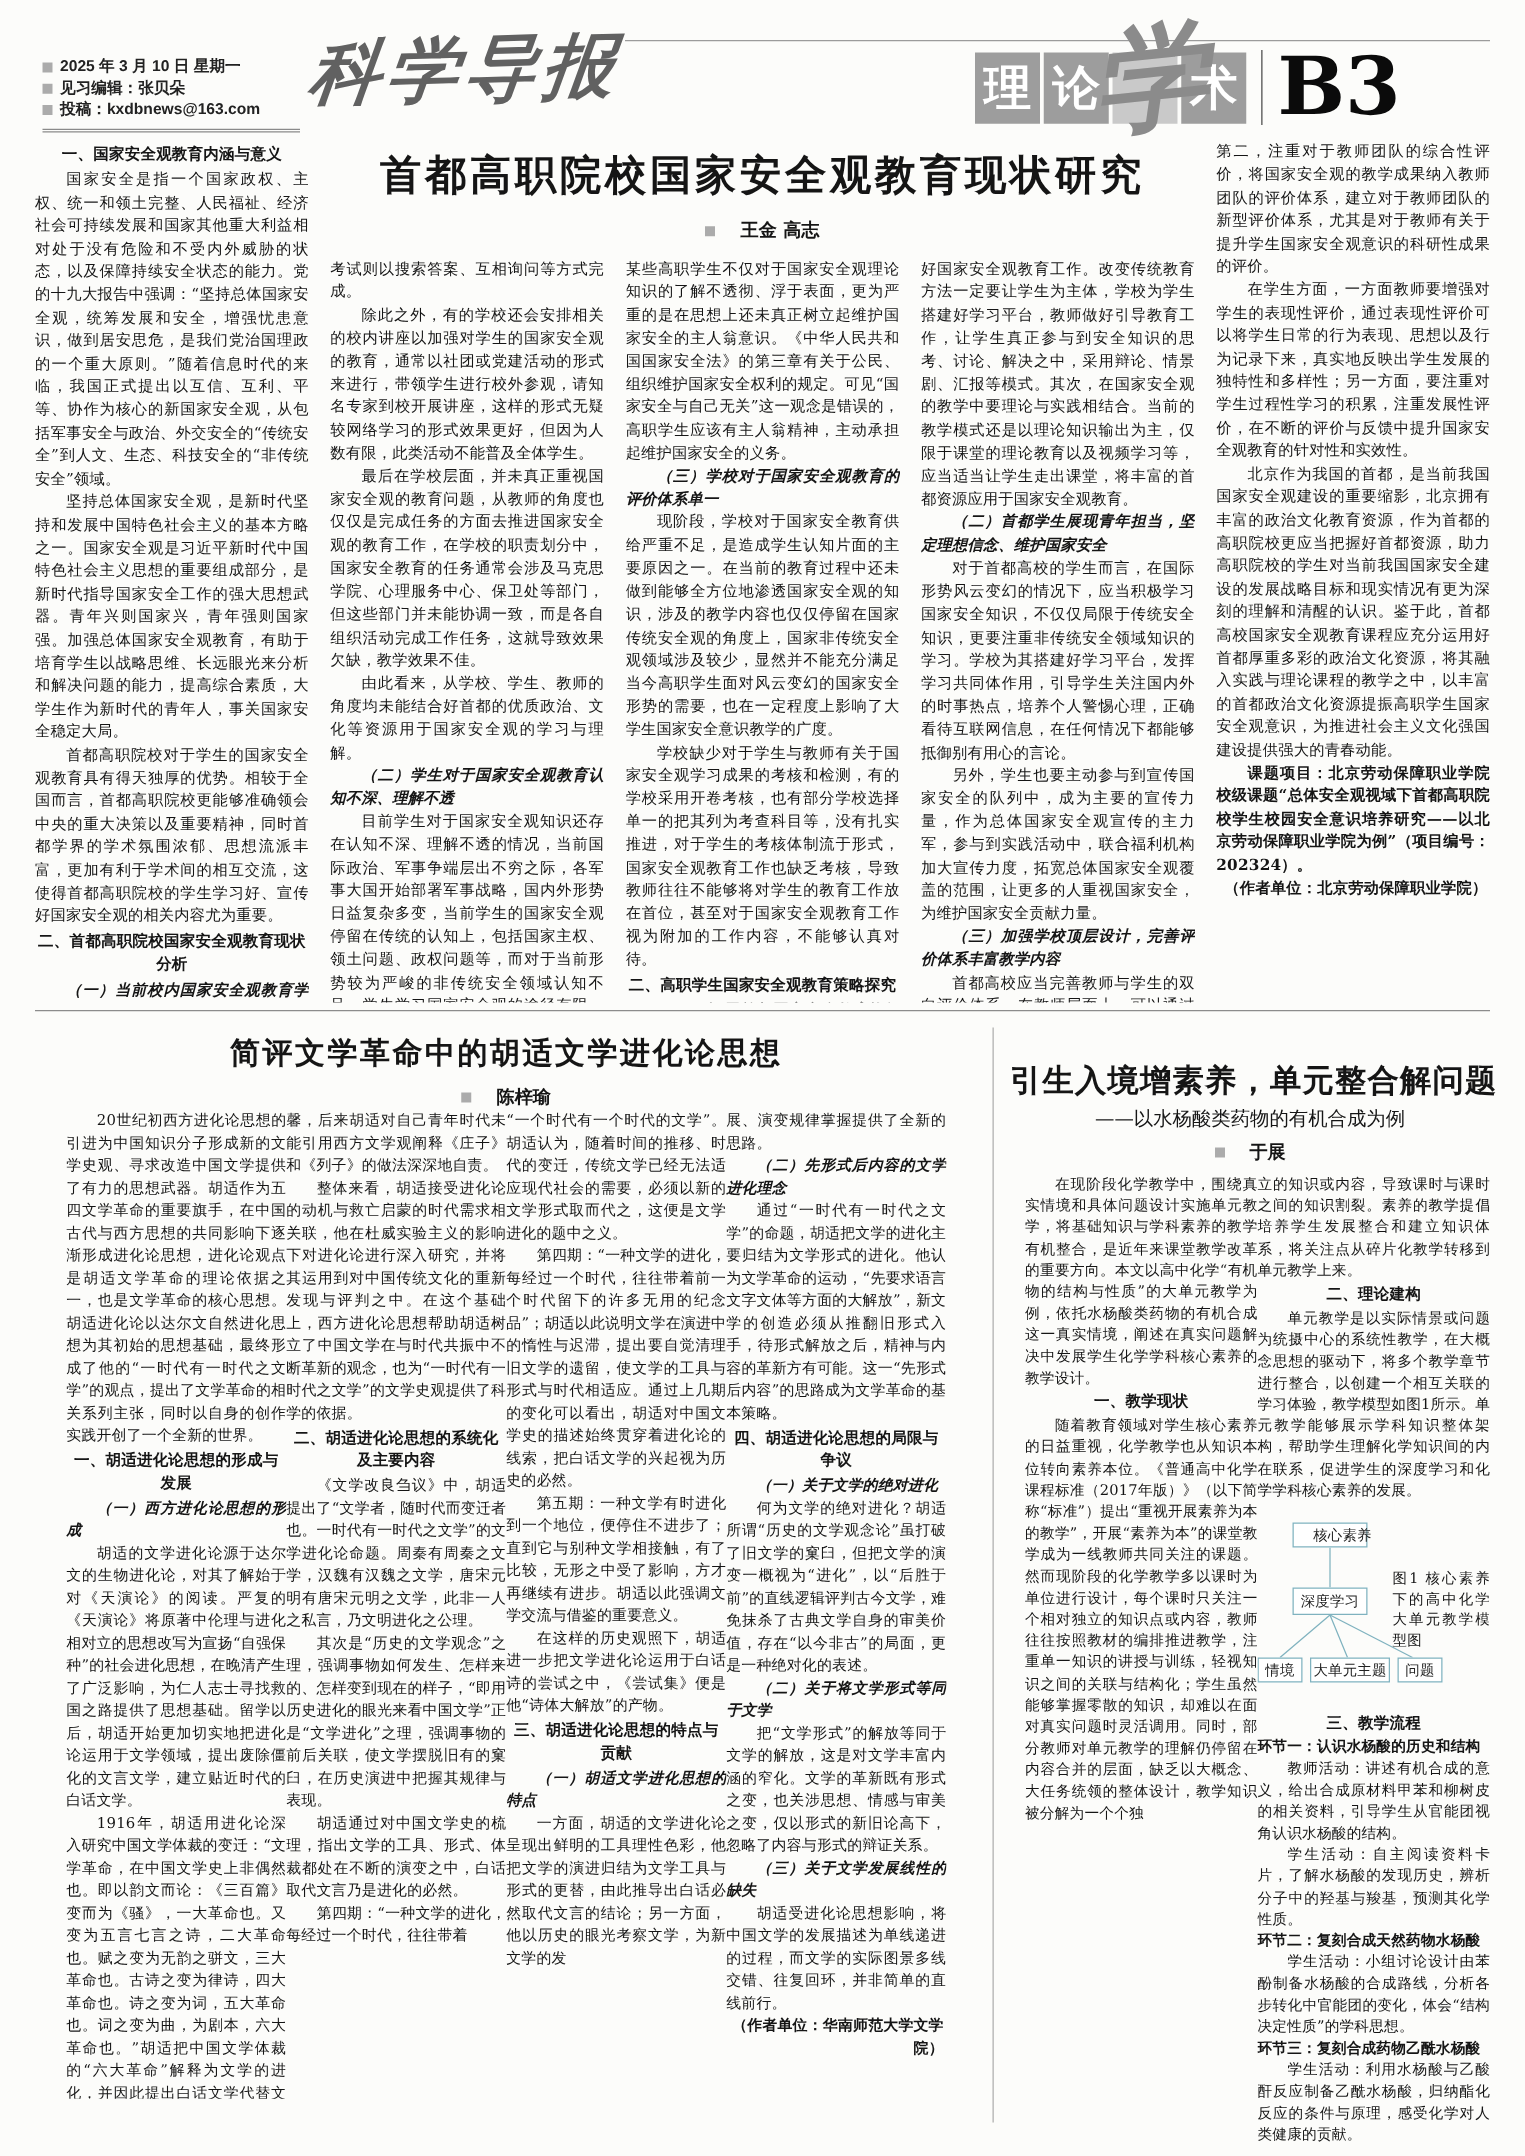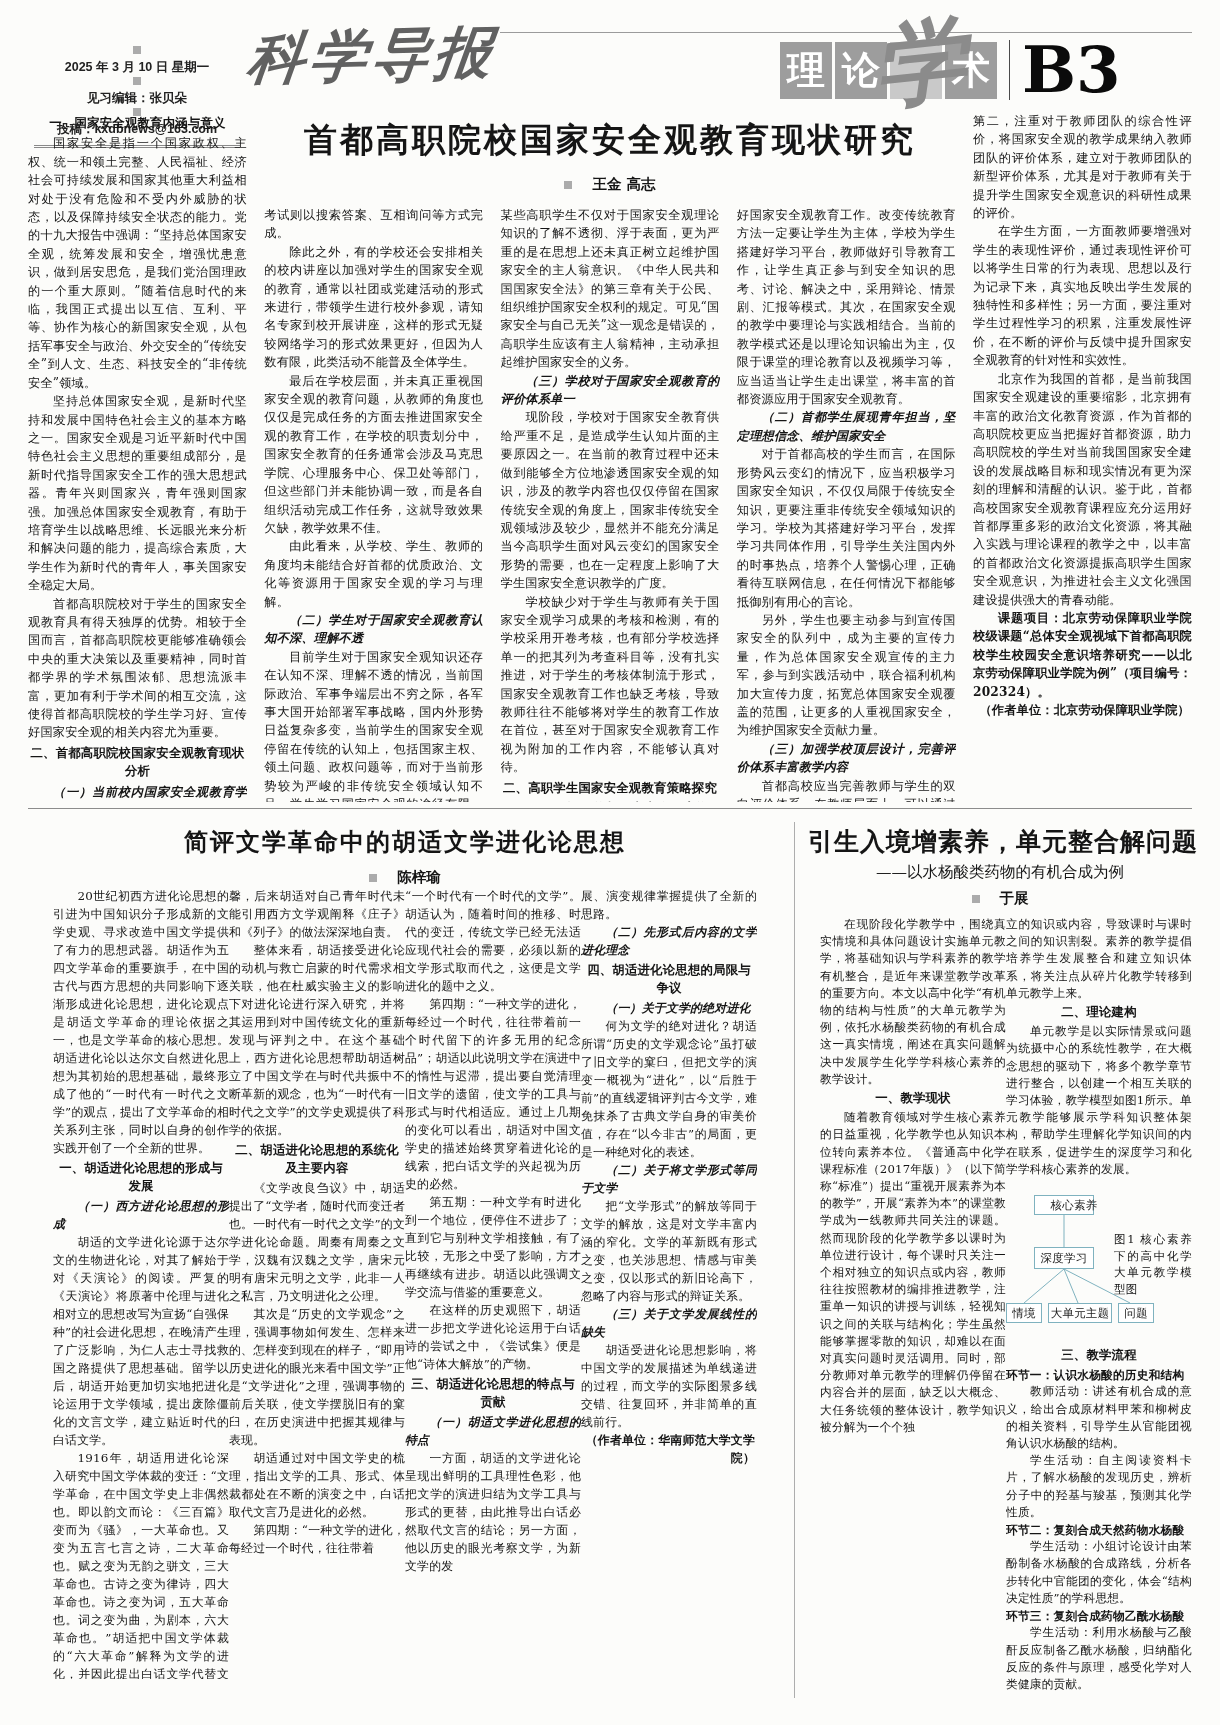--- a/index.html
+++ b/index.html
@@ -2,21 +2,21 @@
 <html><head>
 <meta charset="utf-8">
 <style>
   html,body{margin:0;padding:0;background:#dddcd8;}
   .page{position:relative;width:1220px;height:1725px;background:#fcfcfa;overflow:hidden;
         font-family:"DejaVu Serif","Liberation Serif",serif;color:#151515;}
   
   .dateblock{position:absolute;left:34px;top:44px;width:206px;
              font-family:"Liberation Sans",sans-serif;font-size:12.5px;font-weight:bold;color:#222;
              border-bottom:3px double #8a8a8a;padding-bottom:6px;}
-  .dateblock .row{display:flex;align-items:center;gap:6px;margin:2px 0;line-height:15px;flex-direction:column;}
+  .dateblock .row{display:flex;align-items:center;gap:6px;margin:2px 0;line-height:15px;}
   .sq{width:8px;height:8px;background:#ababab;flex:0 0 auto;}
   .brand{position:absolute;left:248px;top:18px;font-size:57px;font-weight:bold;color:#616161;
          font-style:italic;letter-spacing:5px;transform:skewX(-8deg) rotate(-1.5deg);white-space:nowrap;}
   .toprule{position:absolute;left:500px;top:32px;width:692px;height:1px;background:#9b9b9b;}
   .secblock{position:absolute;left:780px;top:40px;display:flex;align-items:center;height:60px;}
   .secbox{width:52px;height:57px;background:#9d9d9d;color:#fff;margin-right:3px;
           font-family:"Liberation Sans",sans-serif;font-weight:bold;font-size:38px;
           display:flex;align-items:center;justify-content:center;flex:0 0 auto;}
   .secbox.xue{background:#c9c9c9;position:relative;}
   .secbox.xue span{position:absolute;left:-16px;top:-26px;font-size:92px;line-height:92px;color:#8b8b8b;
@@ -47,21 +47,21 @@
   .hdivider{position:absolute;left:28px;top:808px;width:1164px;height:1px;background:#8c8c8c;}
   .vdivider{position:absolute;left:794px;top:822px;width:1px;height:876px;background:#adadad;}
   
   .bl{position:absolute;left:28px;top:820px;width:754px;}
   .bl h1{margin:6px 0 10px;text-align:center;font-family:"Liberation Sans",sans-serif;
          font-size:24px;letter-spacing:2px;font-weight:bold;white-space:nowrap;}
   .bl .cols{display:flex;justify-content:center;margin-top:0;}
   .bcol{width:176px;height:792px;overflow:hidden;font-size:11.9px;line-height:18px;
         text-align:justify;letter-spacing:.2px;}
   
-  .br{position:absolute;left:808px;top:821px;width:384px;}
+  .br{position:absolute;left:808px;top:844px;width:384px;}
   .br h1{margin:4px 0 4px;text-align:center;font-family:"Liberation Sans",sans-serif;
          font-size:25px;letter-spacing:1px;font-weight:bold;white-space:nowrap;}
   .br .subtitle{text-align:center;font-size:15.5px;font-weight:normal;margin-bottom:6px;}
   .br .cols{display:flex;justify-content:flex-end;margin-top:8px;}
   .rcol{width:186px;height:776px;overflow:hidden;font-size:11.7px;line-height:17.2px;
         text-align:justify;letter-spacing:.2px;}
   
   .diagram{position:relative;width:186px;height:158px;margin:5px 0 6px;}
   .dbox{position:absolute;border:1px solid #7fb2bf;background:#fff;color:#222;
         font-size:11.5px;line-height:12px;display:flex;align-items:center;justify-content:center;
@@ -185,20 +185,21 @@
           <div class="p">第四期：“一种文学的进化，每经过一个时代，往往带着前一个时代留下的许多无用的纪念品”；胡适以此说明文学在演进中的惰性与迟滞，提出要自觉清理旧文学的遗留，使文学的工具与形式与时代相适应。通过上几期的变化可以看出，胡适对中国文学史的描述始终贯穿着进化论的线索，把白话文学的兴起视为历史的必然。</div>
           <div class="p">第五期：一种文学有时进化到一个地位，便停住不进步了；直到它与别种文学相接触，有了比较，无形之中受了影响，方才再继续有进步。胡适以此强调文学交流与借鉴的重要意义。</div>
           <div class="p">在这样的历史观照下，胡适进一步把文学进化论运用于白话诗的尝试之中，《尝试集》便是他“诗体大解放”的产物。</div>
           <div class="h2">三、胡适进化论思想的特点与贡献</div>
           <div class="sub">（一）胡适文学进化思想的特点</div>
           <div class="p">一方面，胡适的文学进化论呈现出鲜明的工具理性色彩，他把文学的演进归结为文学工具与形式的更替，由此推导出白话必然取代文言的结论；另一方面，他以历史的眼光考察文学，为新文学的发</div>
         </div>
       <div class="bcol">
           <div class="pc">展、演变规律掌握提供了全新的思路。</div>
           <div class="sub">（二）先形式后内容的文学进化理念</div>
+          <div class="p">通过“一时代有一时代之文学”的命题，胡适把文学的进化主要归结为文学形式的进化。他认为文学革命的运动，“先要求语言文字文体等方面的大解放”，新文学的创造必须从推翻旧形式入手，待形式解放之后，精神与内容的革新方有可能。这一“先形式后内容”的思路成为文学革命的基本策略。</div>
           <div class="h2">四、胡适进化论思想的局限与争议</div>
           <div class="sub">（一）关于文学的绝对进化</div>
           <div class="p">何为文学的绝对进化？胡适所谓“历史的文学观念论”虽打破了旧文学的窠臼，但把文学的演变一概视为“进化”，以“后胜于前”的直线逻辑评判古今文学，难免抹杀了古典文学自身的审美价值，存在“以今非古”的局面，更是一种绝对化的表述。</div>
           <div class="sub">（二）关于将文学形式等同于文学</div>
           <div class="p">把“文学形式”的解放等同于文学的解放，这是对文学丰富内涵的窄化。文学的革新既有形式之变，也关涉思想、情感与审美之变，仅以形式的新旧论高下，忽略了内容与形式的辩证关系。</div>
           <div class="sub">（三）关于文学发展线性的缺失</div>
           <div class="p">胡适受进化论思想影响，将中国文学的发展描述为单线递进的过程，而文学的实际图景多线交错、往复回环，并非简单的直线前行。</div>
           <div class="author">（作者单位：华南师范大学文学院）</div>
         </div>
     </div>

